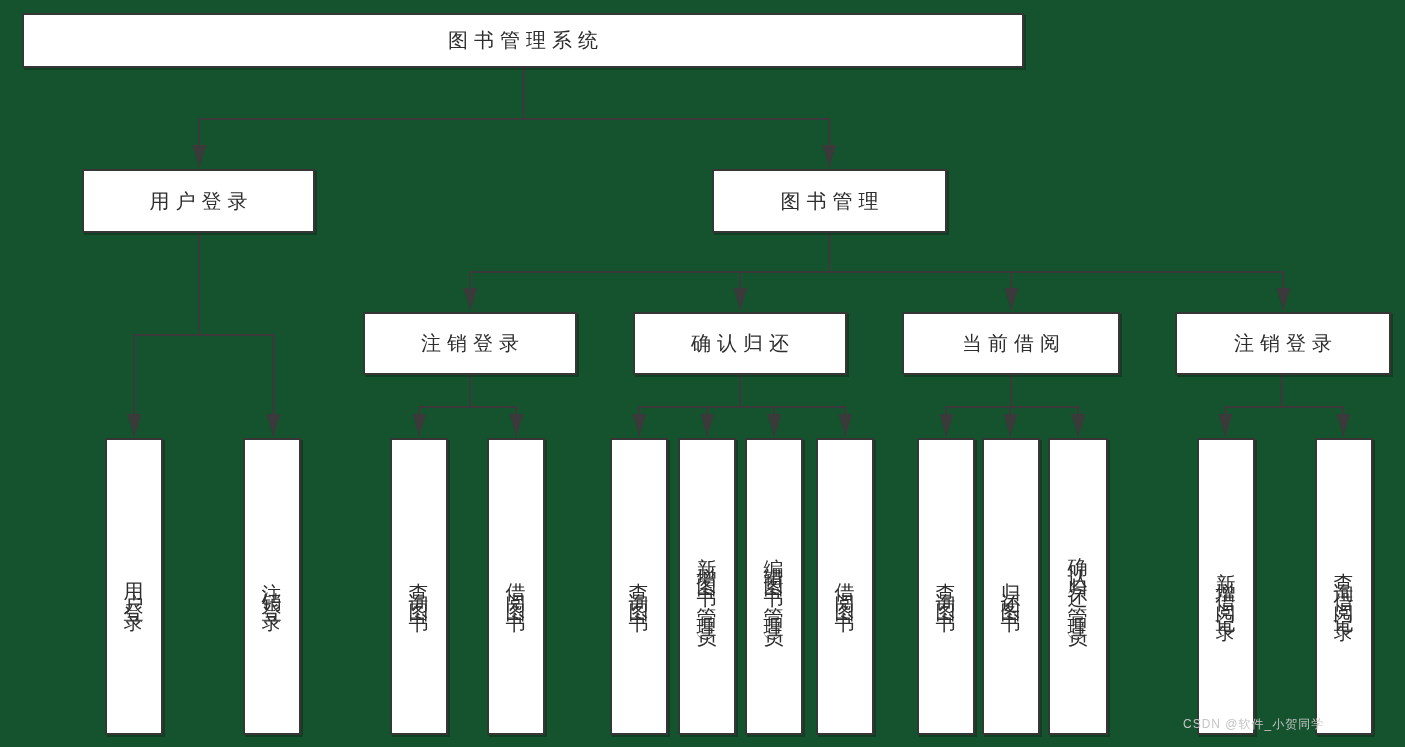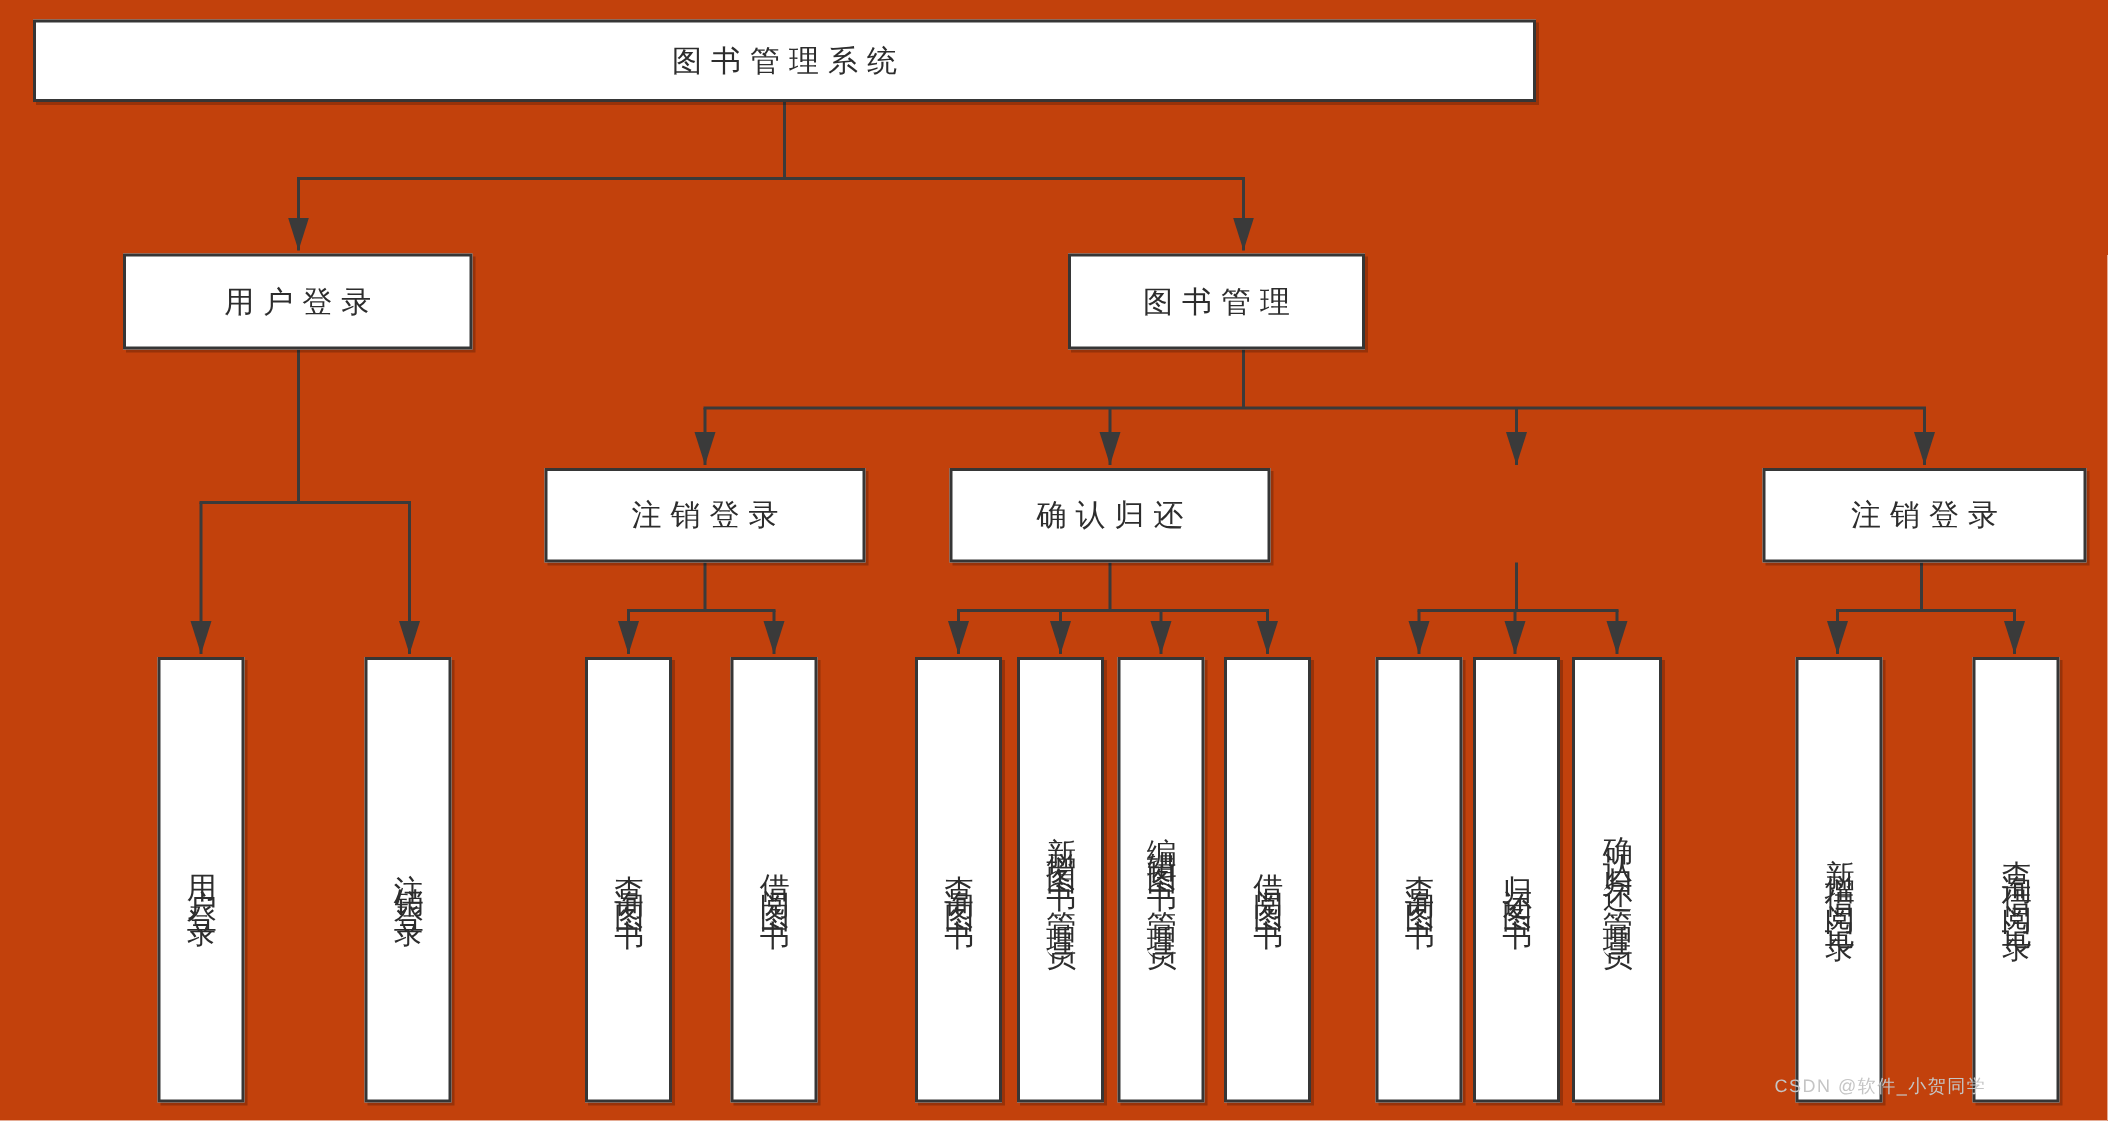--- a/index.html
+++ b/index.html
@@ -1,19 +1,19 @@
 <!DOCTYPE html>
 <html><head>
 <meta charset="utf-8">
 <style>
   html,body{margin:0;padding:0;background:#ffffff;}
   #canvas{
     position:relative;
     width:1405px;height:747px;
-    background:#c2410c;
+    background:#14532d;
     font-family:"Liberation Sans","DejaVu Sans",sans-serif;
     overflow:hidden;
     text-align:center;
   }
   #wires{position:absolute;left:0;top:0;width:1405px;height:747px;}
   .box{
     position:absolute;
     background:#ffffff;
     border:2px solid #363636;
     box-sizing:border-box;
@@ -101,29 +101,32 @@
     </g>
   </svg>
 
   <div class="box" style="left:22px;top:13px;width:1002px;height:55px">
     <span class="label">图书管理系统</span>
   </div>
 
   <div class="box" style="left:82px;top:169px;width:233px;height:64px">
     <span class="label">用户登录</span>
   </div>
-  <div class="box" style="left:712px;top:169px;width:198px;height:64px">
+  <div class="box" style="left:712px;top:169px;width:235px;height:64px">
     <span class="label">图书管理</span>
   </div>
 
   <div class="box" style="left:363px;top:312px;width:214px;height:63px">
     <span class="label">注销登录</span>
   </div>
   <div class="box" style="left:633px;top:312px;width:214px;height:63px">
     <span class="label">确认归还</span>
+  </div>
+  <div class="box" style="left:902px;top:312px;width:218px;height:63px">
+    <span class="label">当前借阅</span>
   </div>
   <div class="box" style="left:1175px;top:312px;width:216px;height:63px">
     <span class="label">注销登录</span>
   </div>
 
   <div class="box leaf" style="left:105px">
     <span class="vlabel">用户登录</span>
   </div>
   <div class="box leaf" style="left:243px">
     <span class="vlabel">注销登录</span>

